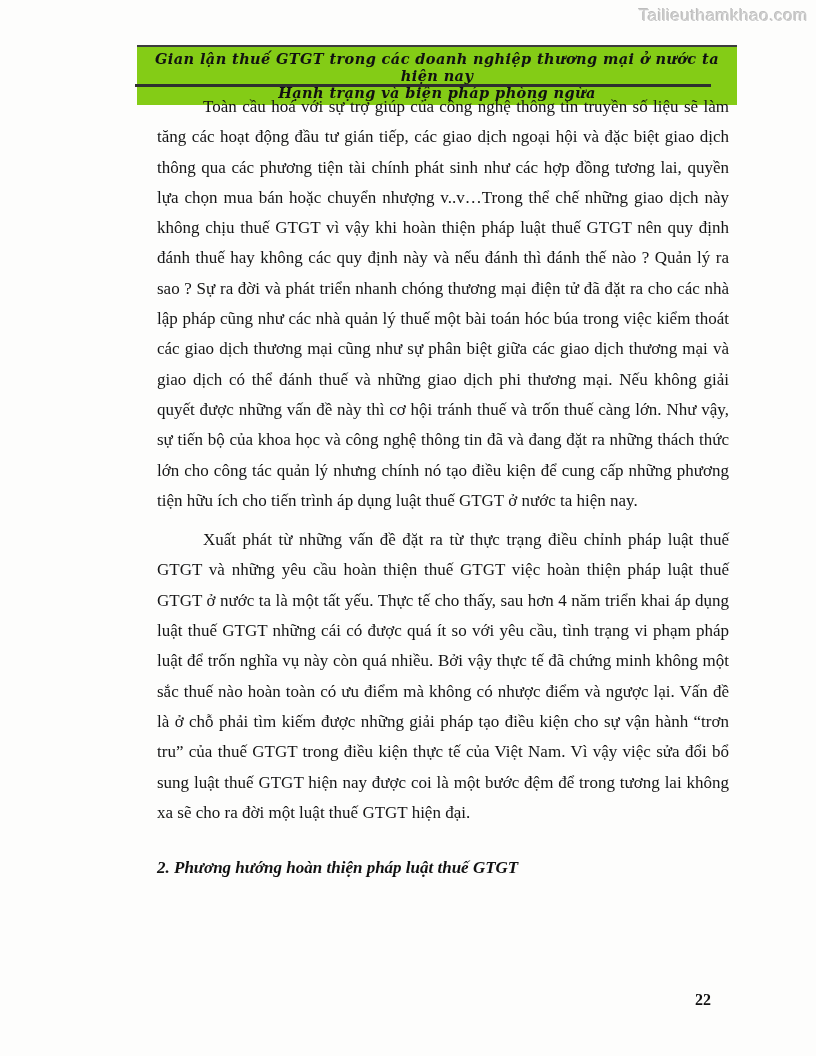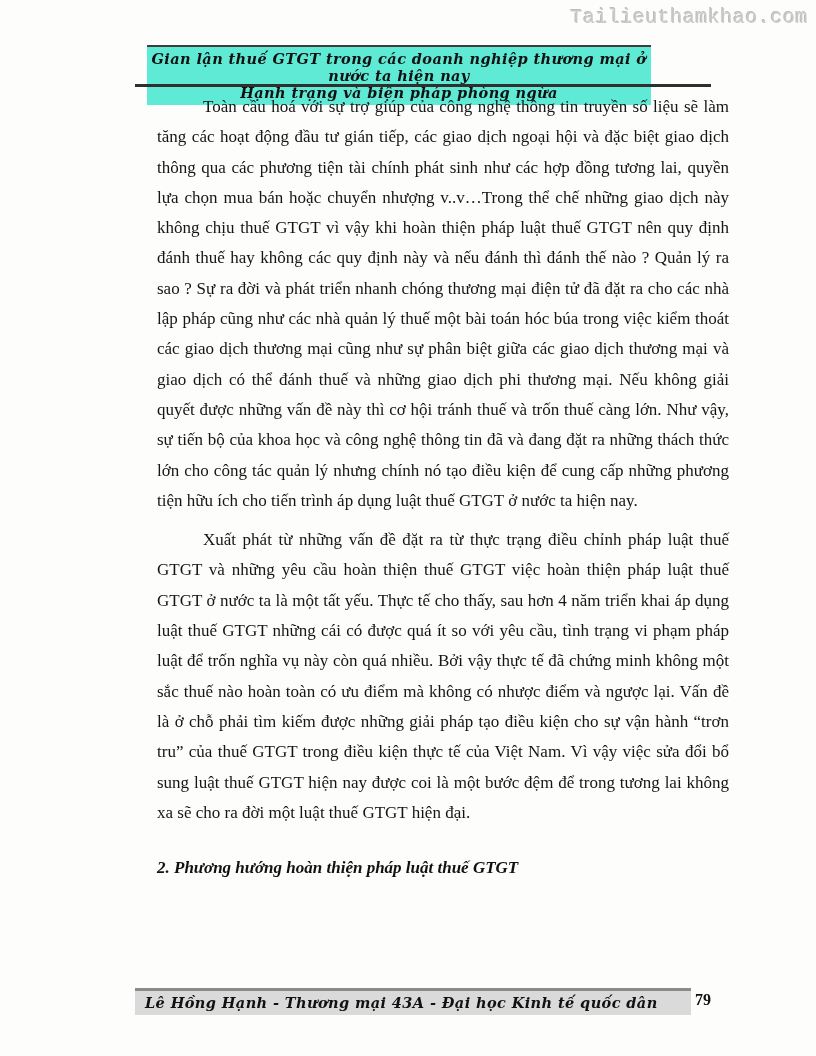--- a/index.html
+++ b/index.html
@@ -13,32 +13,32 @@
     height: 1056px;
     background: #fdfdfc;
     overflow: hidden;
     font-family: "Liberation Serif", "DejaVu Serif", serif;
     color: #161616;
   }
   .watermark {
     position: absolute;
     top: 6px;
     right: 8px;
-    font-family: Liberation Mono, monospace;
-    font-size: 20px;
+    font-family: Liberation Sans, sans-serif;
+    font-size: 17px;
     color: #c9c9c9;
     text-shadow: 1px 1px 0 #ffffff, -1px -1px 0 #bdbdbd;
     letter-spacing: 0.5px;
   }
   .header-box {
     position: absolute;
-    left: 147px;
+    left: 137px;
     top: 45px;
-    width: 504px;
-    background: #5eead4;
+    width: 600px;
+    background: #84cc16;
     border-top: 2px solid #3c3c3c;
     padding: 3px 0 4px 0;
     text-align: center;
   }
   .script {
     font-family: "DejaVu Serif", serif;
     font-style: italic;
     font-weight: bold;
   }
   .header-line {
@@ -118,18 +118,15 @@
     <div class="header-line script">Hạnh trạng và biện pháp phòng ngừa</div>
   </div>
   <div class="header-rule"></div>
 
   <div class="content">
     <p>Toàn cầu hoá với sự trợ giúp của công nghệ thông tin truyền số liệu sẽ làm tăng các hoạt động đầu tư gián tiếp, các giao dịch ngoại hội và đặc biệt giao dịch thông qua các phương tiện tài chính phát sinh như các hợp đồng tương lai, quyền lựa chọn mua bán hoặc chuyển nhượng v..v…Trong thể chế những giao dịch này không chịu thuế GTGT vì vậy khi hoàn thiện pháp luật thuế GTGT nên quy định đánh thuế hay không các quy định này và nếu đánh thì đánh thế nào ? Quản lý ra sao ? Sự ra đời và phát triển nhanh chóng thương mại điện tử đã đặt ra cho các nhà lập pháp cũng như các nhà quản lý thuế một bài toán hóc búa trong việc kiểm thoát các giao dịch thương mại cũng như sự phân biệt giữa các giao dịch thương mại và giao dịch có thể đánh thuế và những giao dịch phi thương mại. Nếu không giải quyết được những vấn đề này thì cơ hội tránh thuế và trốn thuế càng lớn. Như vậy, sự tiến bộ của khoa học và công nghệ thông tin đã và đang đặt ra những thách thức lớn cho công tác quản lý nhưng chính nó tạo điều kiện để cung cấp những phương tiện hữu ích cho tiến trình áp dụng luật thuế GTGT ở nước ta hiện nay.</p>
     <p>Xuất phát từ những vấn đề đặt ra từ thực trạng điều chỉnh pháp luật thuế GTGT và những yêu cầu hoàn thiện thuế GTGT việc hoàn thiện pháp luật thuế GTGT ở nước ta là một tất yếu. Thực tế cho thấy, sau hơn 4 năm triển khai áp dụng luật thuế GTGT những cái có được quá ít so với yêu cầu, tình trạng vi phạm pháp luật để trốn nghĩa vụ này còn quá nhiều. Bởi vậy thực tế đã chứng minh không một sắc thuế nào hoàn toàn có ưu điểm mà không có nhược điểm và ngược lại. Vấn đề là ở chỗ phải tìm kiếm được những giải pháp tạo điều kiện cho sự vận hành “trơn tru” của thuế GTGT trong điều kiện thực tế của Việt Nam. Vì vậy việc sửa đổi bổ sung luật thuế GTGT hiện nay được coi là một bước đệm để trong tương lai không xa sẽ cho ra đời một luật thuế GTGT hiện đại.</p>
     <h2 class="section-heading">2. Phương hướng hoàn thiện pháp luật thuế GTGT</h2>
   </div>
 
-  <div class="footer-rule-area">
-    <div class="footer-bar script">Lê Hồng Hạnh - Thương mại 43A - Đại học Kinh tế quốc dân</div>
-  </div>
-  <div class="page-number">79</div>
+  <div class="page-number">22</div>
 
 </div>
 
 </body></html>

